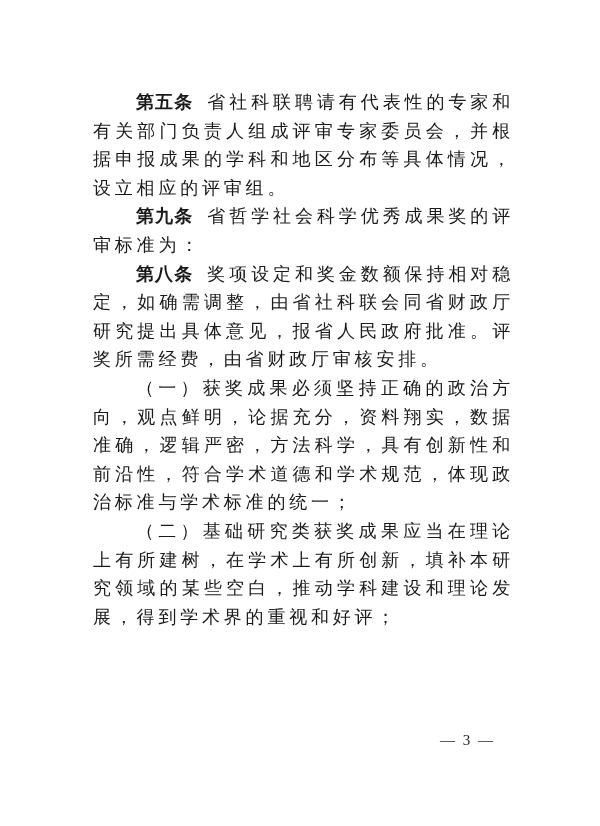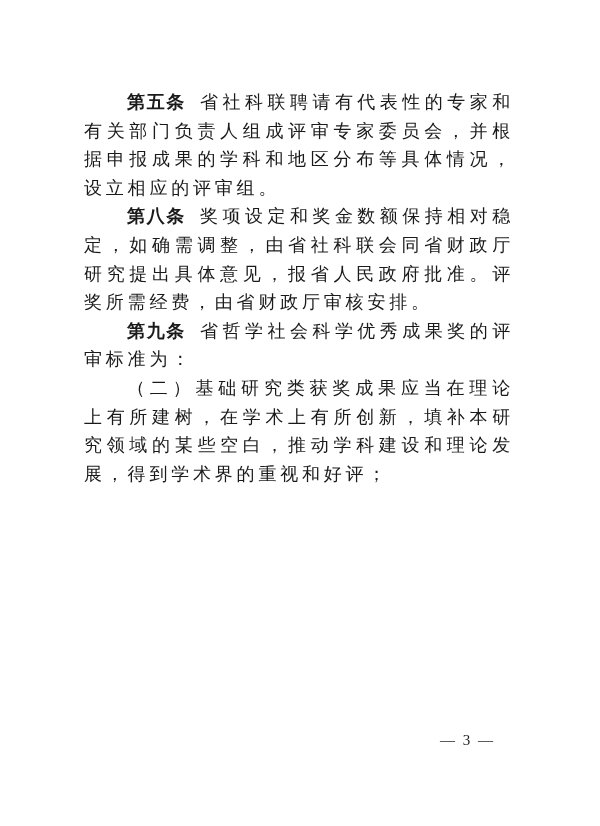--- a/index.html
+++ b/index.html
@@ -19,21 +19,21 @@
       position: absolute;
       left: 76px;
       top: 88px;
       width: 438px;
     }
     .para {
       font-size: 18px;
       line-height: 28.6px;
       letter-spacing: 3.8px;
       text-indent: 43px;
-      margin: 0 0 0 8px;
+      margin: 0 0 0 17px;
       text-align: justify;
       word-break: break-all;
     }
     .para .article {
       font-weight: bold;
       letter-spacing: 1px;
       margin-right: 14px;
     }
     .page-number {
       position: absolute;
@@ -43,19 +43,20 @@
       font-family: "Liberation Serif", serif;
       letter-spacing: 2px;
       color: #222;
     }
   </style>
 </head>
 <body>
 
 <div class="page">
   <p class="para"><span class="article">第五条</span><span>省社科联聘请有代表性的专家和有关部门负责人组成评审专家委员会，并根据申报成果的学科和地区分布等具体情况，设立相应的评审组。</span></p>
+  <p class="para"><span class="article">第九条</span><span>省哲学社会科学优秀成果奖的评审标准为：</span></p>
   <p class="para"><span class="article">第八条</span><span>奖项设定和奖金数额保持相对稳定，如确需调整，由省社科联会同省财政厅研究提出具体意见，报省人民政府批准。评奖所需经费，由省财政厅审核安排。</span></p>
-  <p class="para"><span class="article">第九条</span><span>省哲学社会科学优秀成果奖的评审标准为：</span></p>
+  <p class="para"><span>（一）获奖成果必须坚持正确的政治方向，观点鲜明，论据充分，资料翔实，数据准确，逻辑严密，方法科学，具有创新性和前沿性，符合学术道德和学术规范，体现政治标准与学术标准的统一；</span></p>
   <p class="para"><span>（二）基础研究类获奖成果应当在理论上有所建树，在学术上有所创新，填补本研究领域的某些空白，推动学科建设和理论发展，得到学术界的重视和好评；</span></p>
 
 </div>
 
 <div class="page-number">— 3 —</div>
 
 </body></html>

